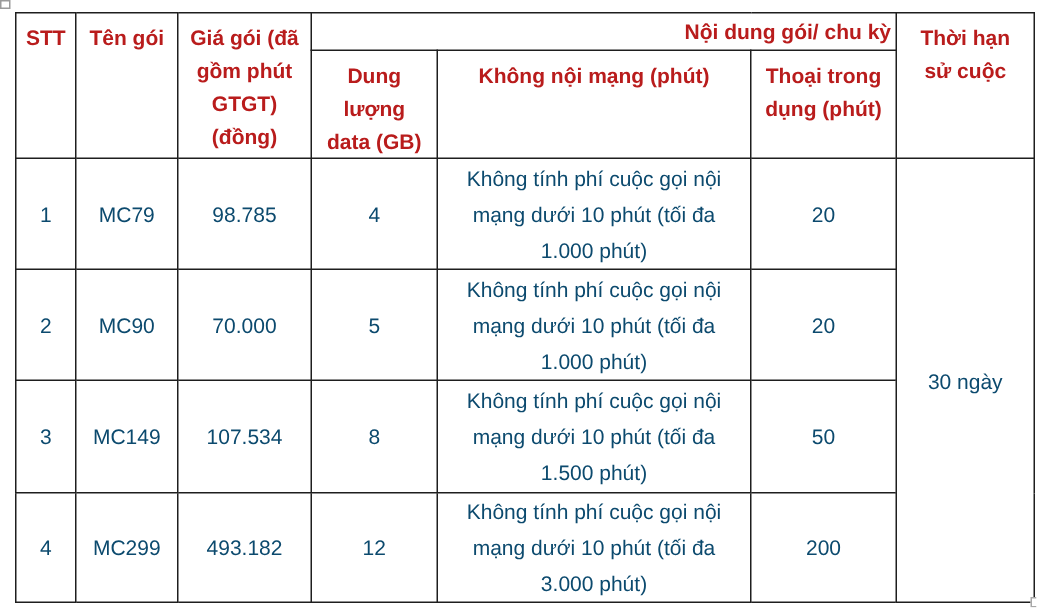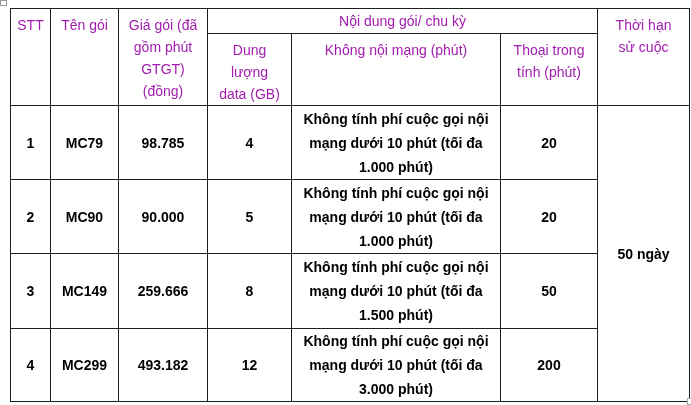--- a/index.html
+++ b/index.html
@@ -21,34 +21,35 @@
   }
   .pkg th, .pkg td {
     border: 1px solid #1e1e1e;
     text-align: center;
     padding: 0 3px;
     font-size: 14px;
     white-space: pre-line;
     overflow: hidden;
   }
   .pkg th {
-    font-weight: normal;
-    color: #a21caf;
+    font-weight: bold;
+    color: #b91c1c;
     line-height: 22px;
     vertical-align: top;
     padding-top: 5px;
   }
   .pkg th.group-h {
     vertical-align: middle;
     padding-top: 0;
     line-height: 22px;
+    text-align: right;
   }
   .pkg td {
-    font-weight: bold;
-    color: #000000;
+    font-weight: normal;
+    color: #0c4a6e;
     line-height: 24px;
     vertical-align: middle;
   }
   tr.r-group { height: 25px; }
   tr.r-sub   { height: 71px; }
   tr.r-d1    { height: 74px; }
   tr.r-d2    { height: 74px; }
   tr.r-d3    { height: 75px; }
   tr.r-d4    { height: 71px; }
   .handle-tl {
@@ -98,50 +99,50 @@
       <th rowspan="2">Thời hạn
 sử cuộc</th>
     </tr>
 
     <tr class="r-sub">
       <th>Dung
 lượng
 data (GB)</th>
       <th>Không nội mạng (phút)</th>
       <th>Thoại trong
-tính (phút)</th>
+dụng (phút)</th>
     </tr>
 
     <tr class="r-d1">
       <td>1</td>
       <td>MC79</td>
       <td>98.785</td>
       <td>4</td>
       <td>Không tính phí cuộc gọi nội
 mạng dưới 10 phút (tối đa
 1.000 phút)</td>
       <td>20</td>
-      <td rowspan="4">50 ngày</td>
+      <td rowspan="4">30 ngày</td>
     </tr>
 
     <tr class="r-d2">
       <td>2</td>
       <td>MC90</td>
-      <td>90.000</td>
+      <td>70.000</td>
       <td>5</td>
       <td>Không tính phí cuộc gọi nội
 mạng dưới 10 phút (tối đa
 1.000 phút)</td>
       <td>20</td>
     </tr>
 
     <tr class="r-d3">
       <td>3</td>
       <td>MC149</td>
-      <td>259.666</td>
+      <td>107.534</td>
       <td>8</td>
       <td>Không tính phí cuộc gọi nội
 mạng dưới 10 phút (tối đa
 1.500 phút)</td>
       <td>50</td>
     </tr>
 
     <tr class="r-d4">
       <td>4</td>
       <td>MC299</td>

